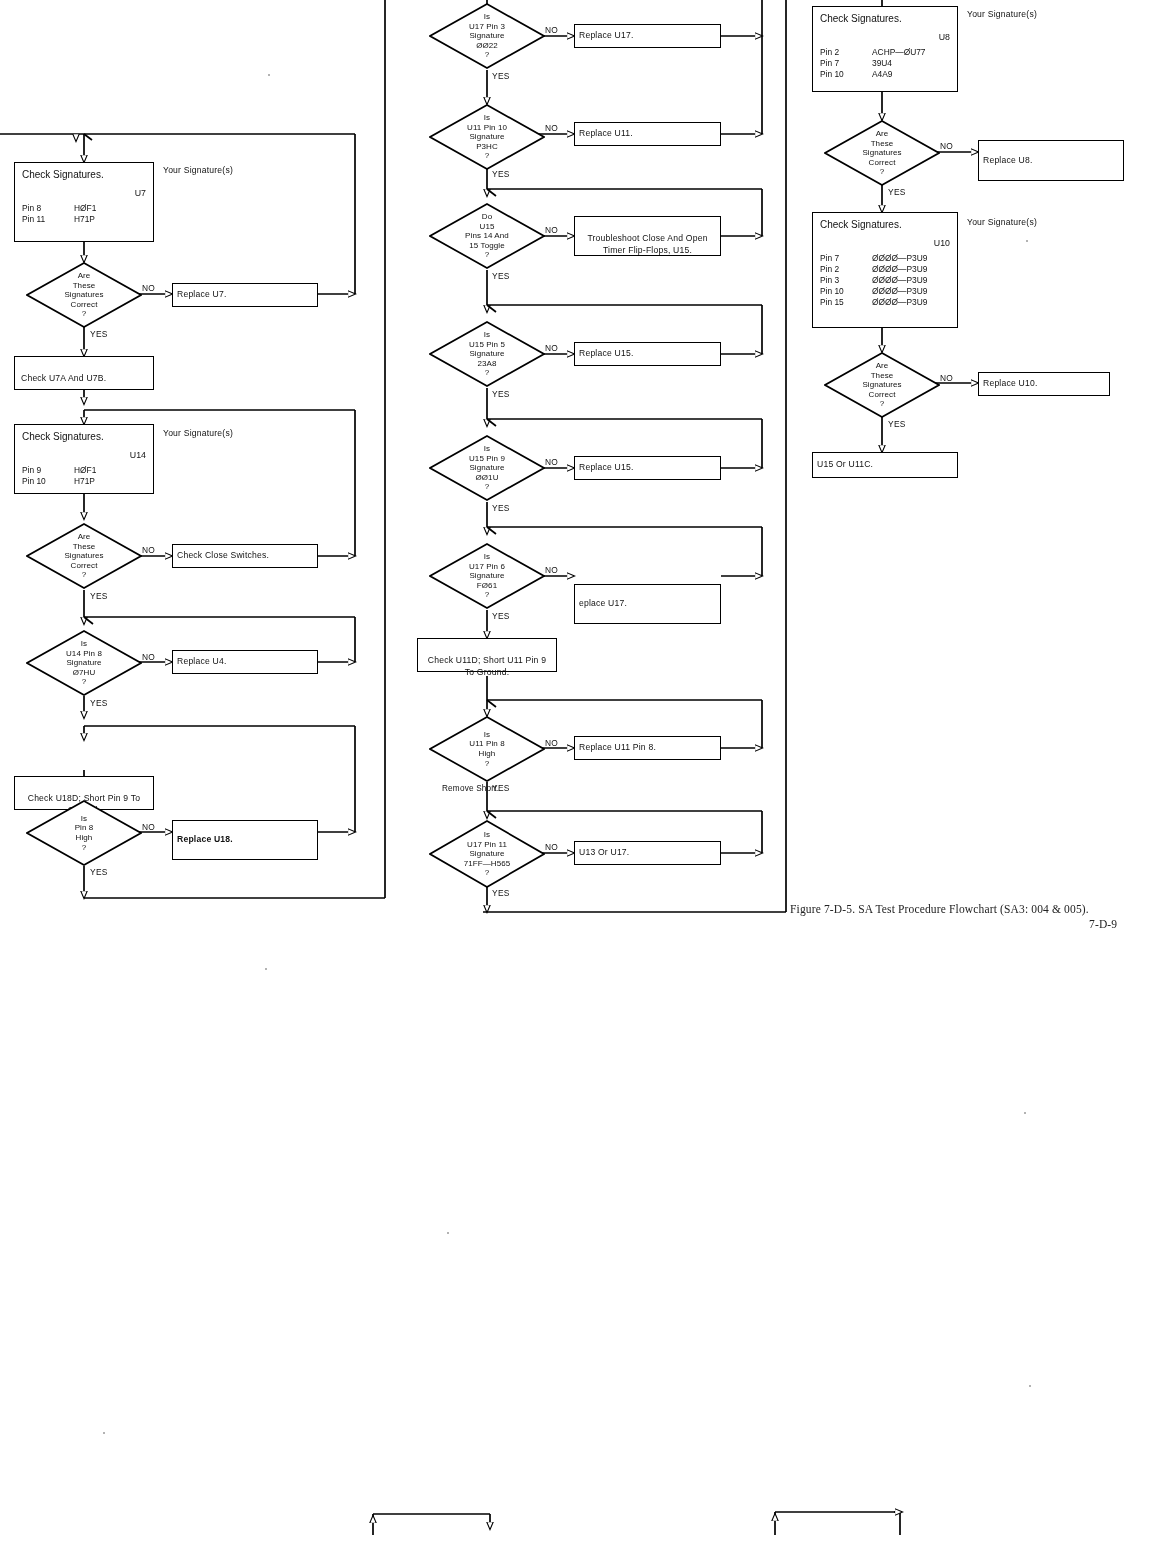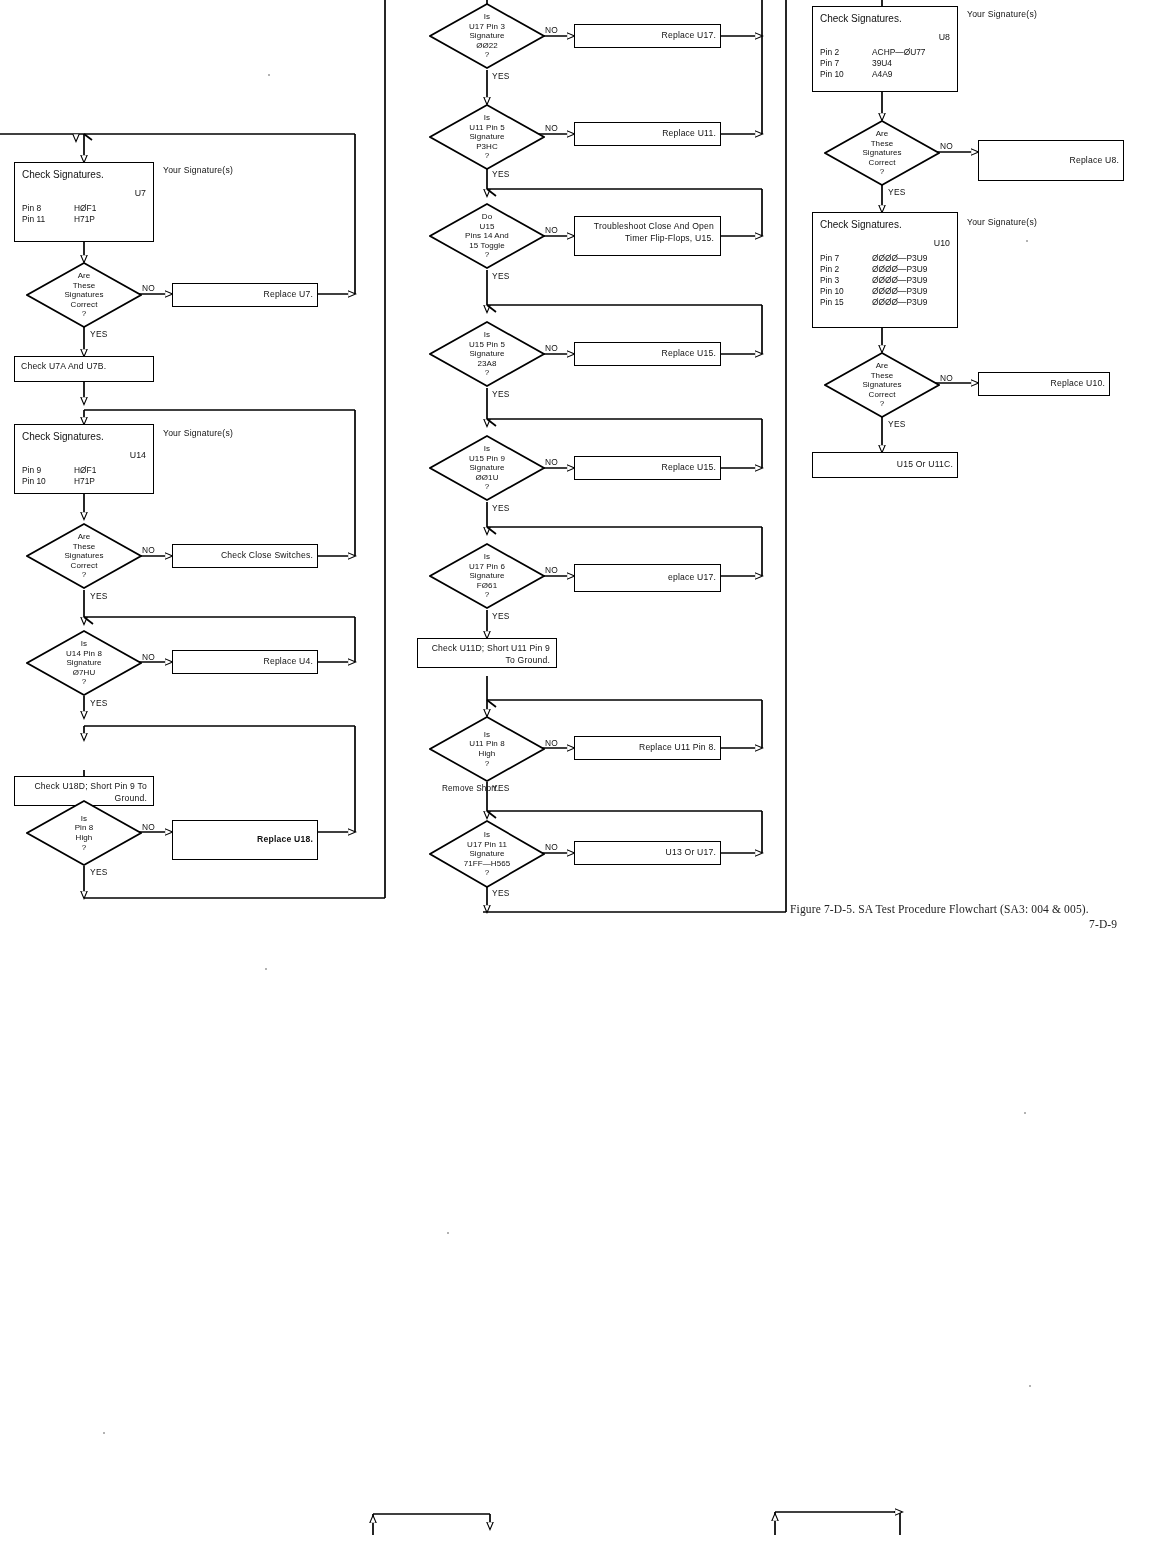--- a/index.html
+++ b/index.html
@@ -6,23 +6,23 @@
   body{width:1176px;height:1544px;position:relative;
        font-family:"Liberation Sans","DejaVu Sans",sans-serif;
        color:#111;-webkit-font-smoothing:none;}
   #sheet{position:absolute;inset:0;width:1176px;height:1544px;overflow:hidden;}
   svg#wires{position:absolute;left:0;top:0;width:1176px;height:1544px;pointer-events:none;}
 
   .node{position:absolute;box-sizing:border-box;}
 
   
   .box{border:1.6px solid #000;background:#fff;display:flex;
-       align-items:center;justify-content:flex-end;text-align:center;
+       align-items:center;justify-content:flex-start;text-align:center;
        font-size:8.6px;line-height:1.35;letter-spacing:.2px;padding:4px 4px;}
-  .box.left{justify-content:flex-start;text-align:right;align-items:flex-start;padding:4px 6px;}
+  .box.left{justify-content:flex-start;text-align:center;align-items:flex-start;padding:16px 6px;}
 
   
   .sigbox{border:1.6px solid #000;background:#fff;padding:5px 7px 4px 7px;
           font-size:8.4px;line-height:1.3;}
   .sigbox .hdr{font-size:10px;}
   .sigbox .chip{text-align:right;margin:7px 0 4px 0;font-size:8.8px;}
   .sigrow{display:flex;}
   .sigrow .pin{width:52px;}
   .sigrow .val{flex:1;}
 
@@ -325,21 +325,21 @@
   <div class="node box" style="left:574px;top:24px;width:147px;height:24px;">
     <span>Replace U17.</span>
   </div>
 
   <div class="dia" style="left:429px;top:104px;width:116px;height:66px;">
     <svg class="shape" viewBox="0 0 116 66">
       <polygon points="58,1 115,33 58,65 1,33" fill="#fff" stroke="#000" stroke-width="1.7"></polygon>
       </svg>
     <div class="txt">
       <span>Is</span>
-      <span>U11 Pin 5</span>
+      <span>U11 Pin 10</span>
       <span>Signature</span>
       <span>P3HC</span>
       <span>?</span>
     </div>
   </div>
   <div class="tag" style="left:545px;top:123px;">NO</div>
   <div class="tag" style="left:492px;top:169px;">YES</div>
 
   <div class="node box" style="left:574px;top:122px;width:147px;height:24px;">
     <span>Replace U11.</span>
@@ -410,21 +410,21 @@
       <span>Is</span>
       <span>U17 Pin 6</span>
       <span>Signature</span>
       <span>FØ61</span>
       <span>?</span>
     </div>
   </div>
   <div class="tag" style="left:545px;top:565px;">NO</div>
   <div class="tag" style="left:492px;top:611px;">YES</div>
 
-  <div class="node box" style="left:574px;top:564px;width:147px;height:28px;">
+  <div class="node box" style="left:574px;top:584px;width:147px;height:40px;">
     <span>eplace U17.</span>
   </div>
 
   <div class="node box left" style="left:417px;top:638px;width:140px;height:30px;">
     <span>Check  U11D;  Short  U11 Pin 9 To Ground.</span>
   </div>
 
   <div class="dia" style="left:429px;top:716px;width:116px;height:66px;">
     <svg class="shape" viewBox="0 0 116 66">
       <polygon points="58,1 115,33 58,65 1,33" fill="#fff" stroke="#000" stroke-width="1.7"></polygon>

